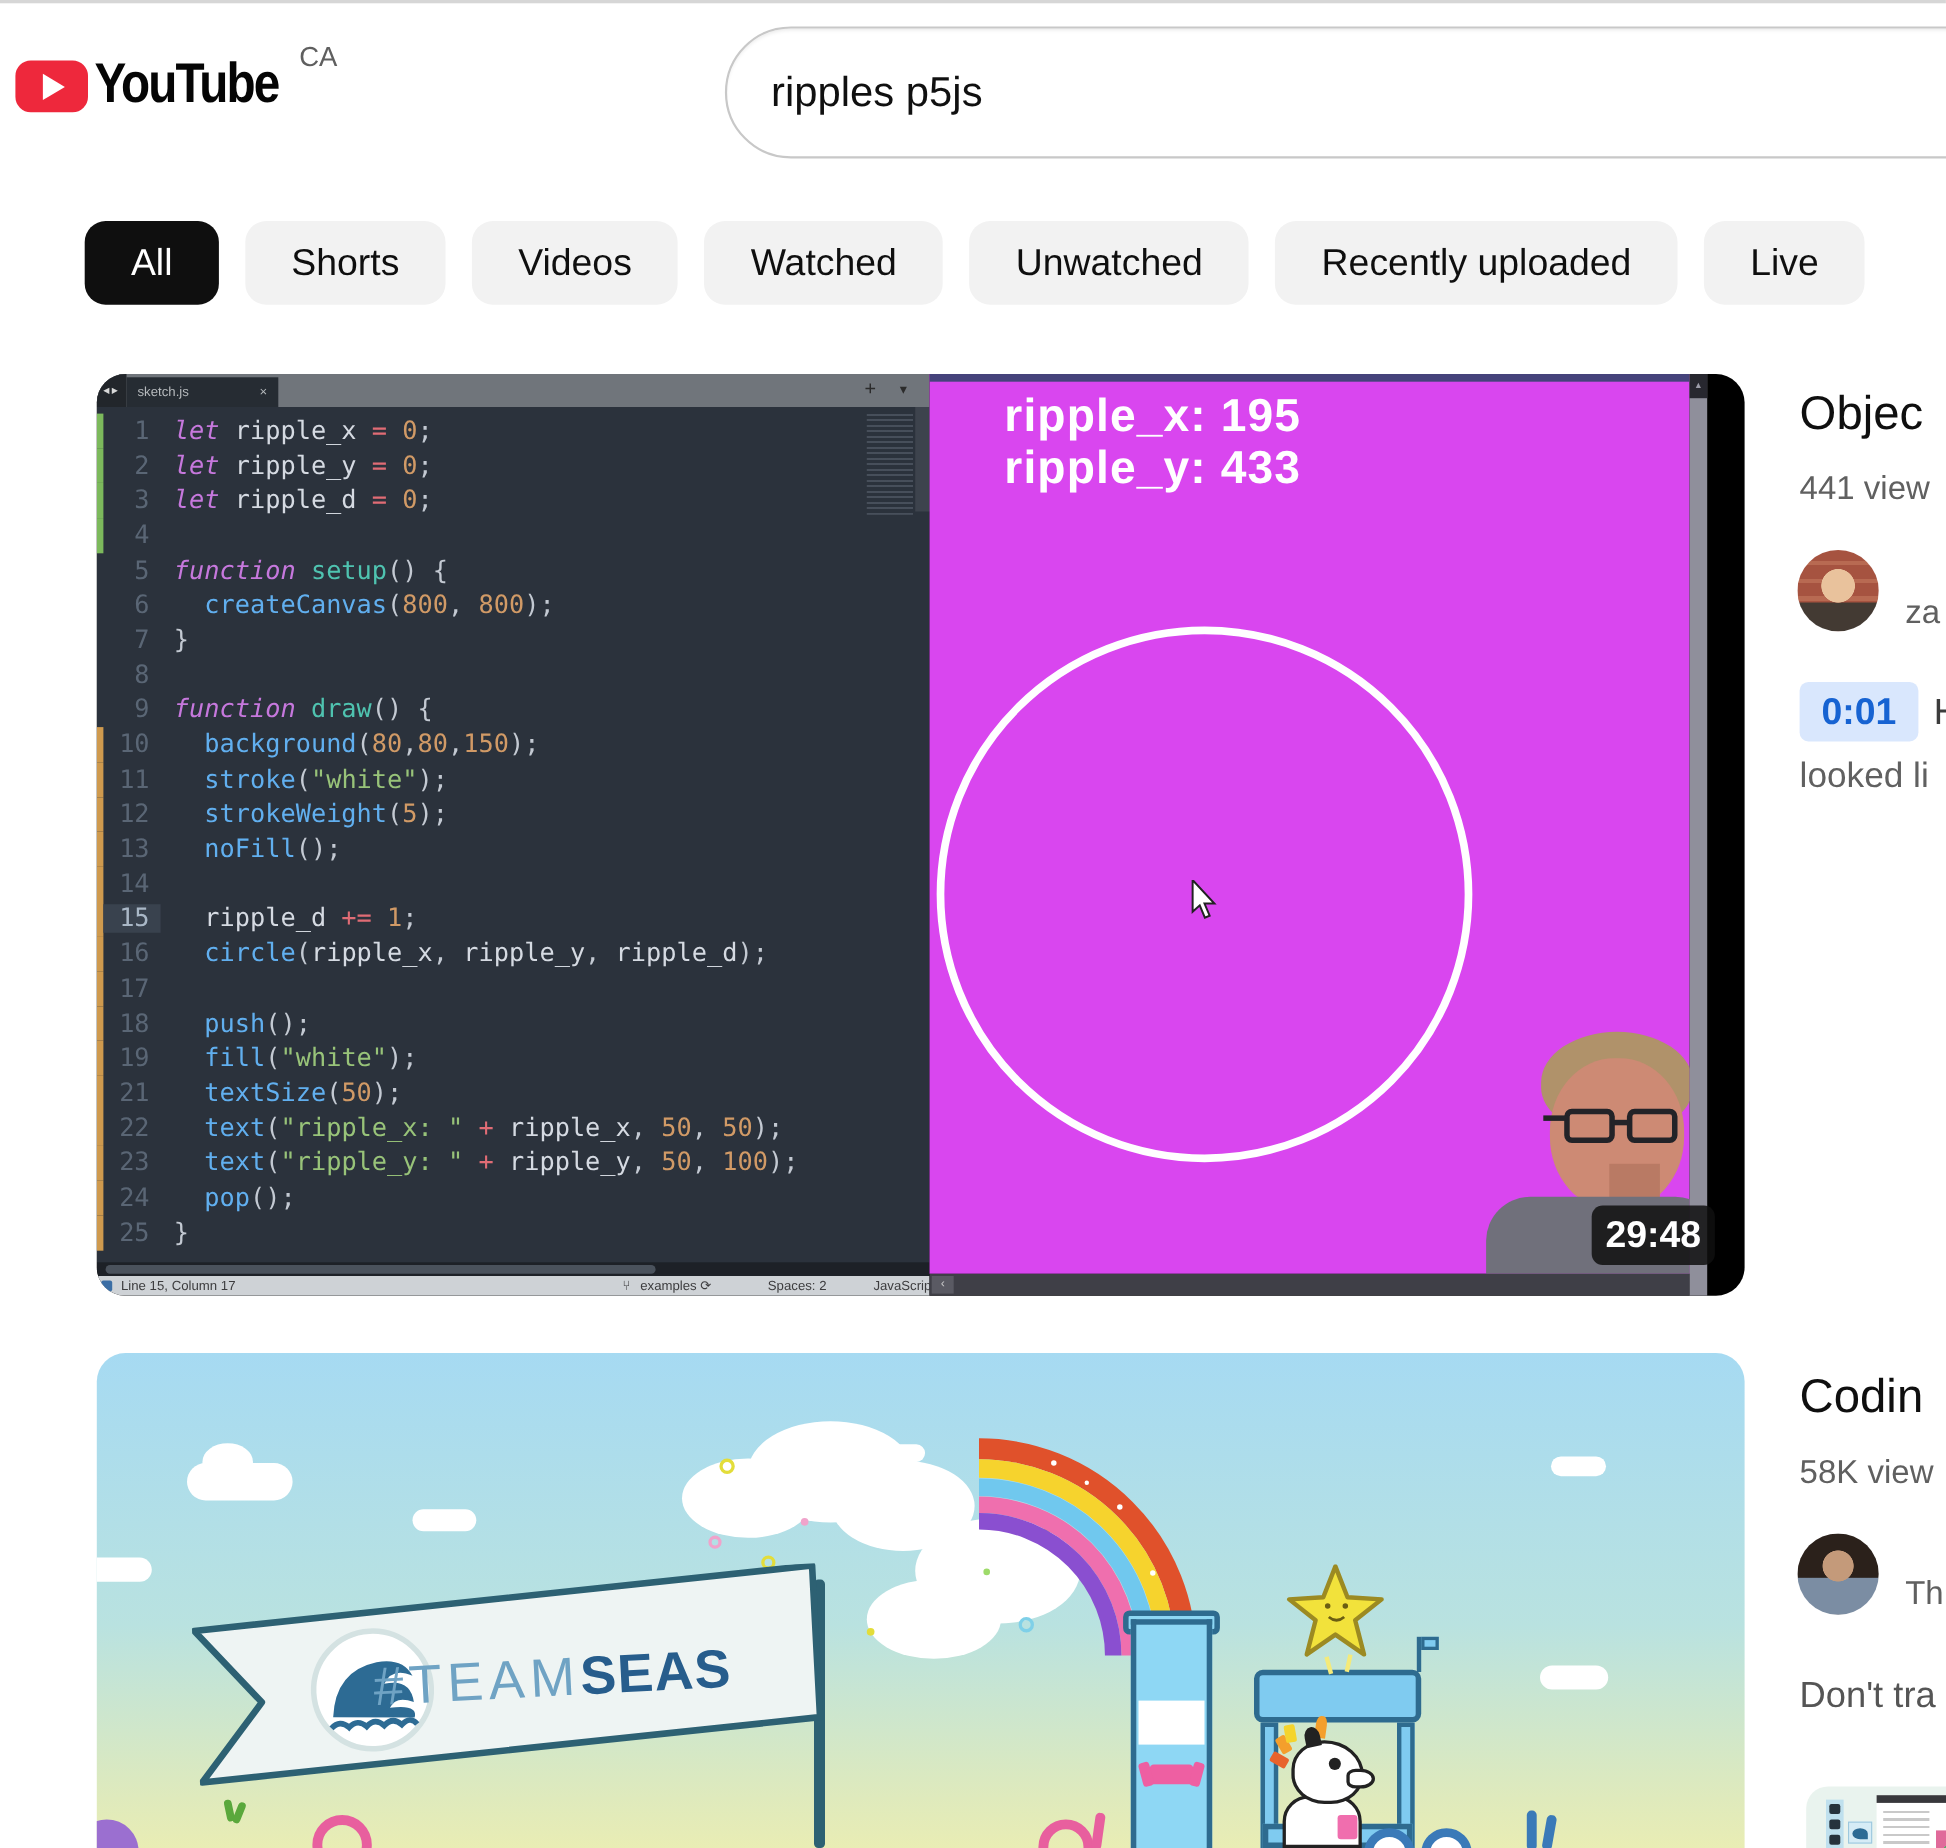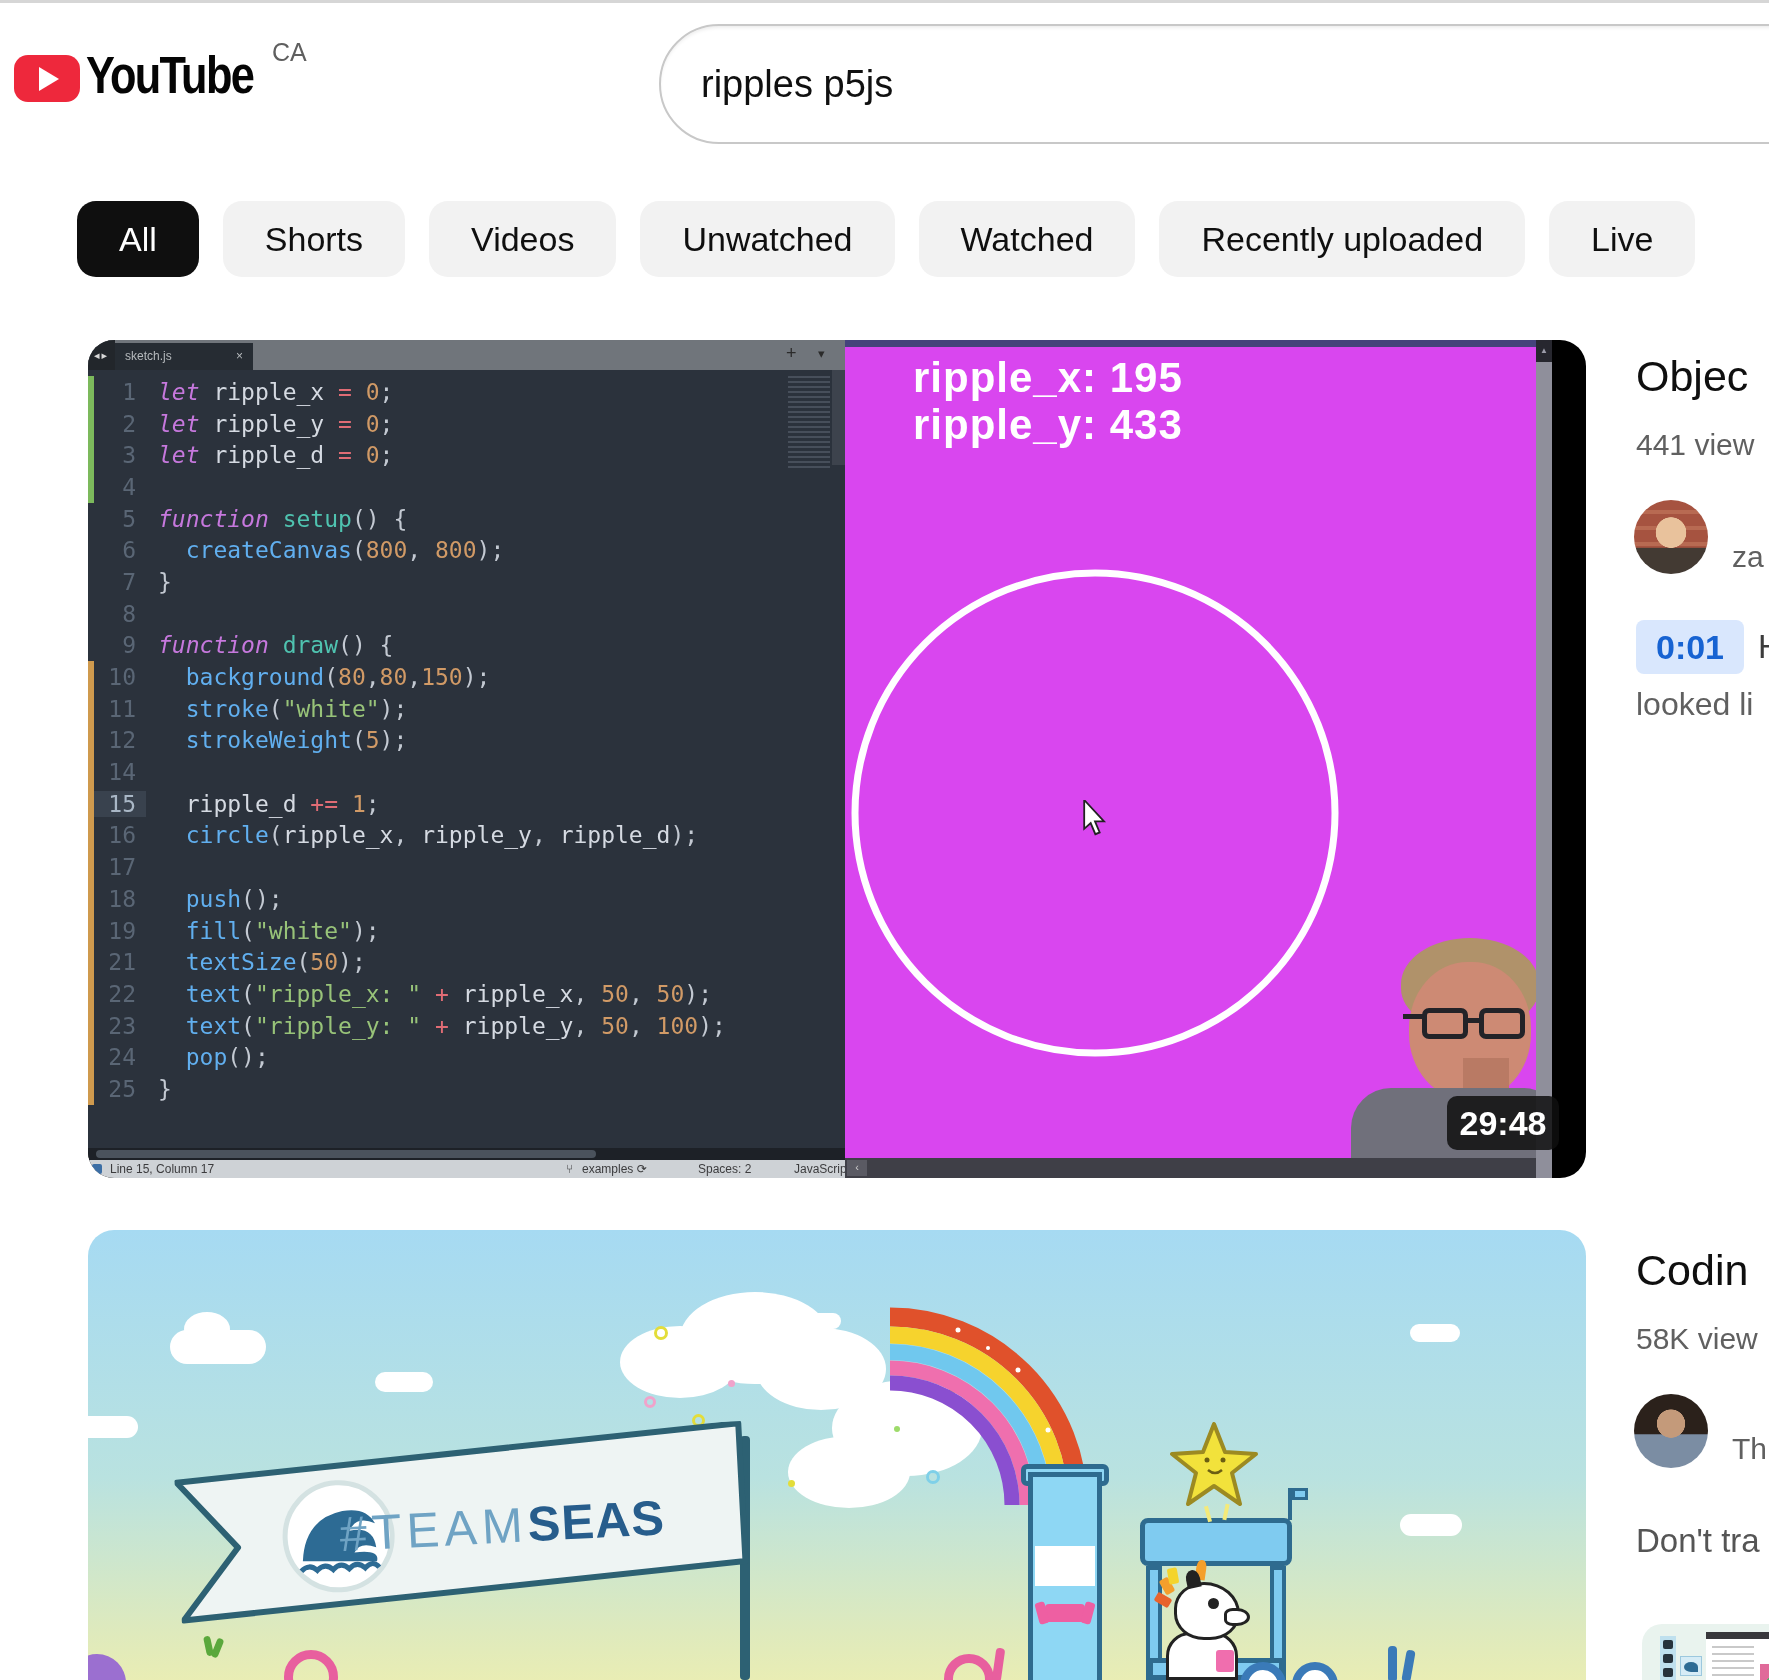--- a/index.html
+++ b/index.html
@@ -193,22 +193,22 @@
 </div>
 <div class="abs" id="wordmark">YouTube</div>
 <div class="abs" id="region">CA</div>
 <div class="abs" id="search-pill"></div>
 <input class="abs" id="search-input" readonly="" value="ripples p5js" style="">
 
 <div class="abs" id="chips">
     <div class="chip sel">All</div>
     <div class="chip">Shorts</div>
     <div class="chip">Videos</div>
+    <div class="chip">Watched</div>
     <div class="chip">Unwatched</div>
-    <div class="chip">Watched</div>
     <div class="chip">Recently uploaded</div>
     <div class="chip">Live</div>
   </div>
 
 <div class="abs" id="thumb1">
   <div class="abs" id="tabbar"></div>
   <div class="abs" id="navbox">◂▸</div>
   <div class="abs" id="tab">
     <span>sketch.js</span>
     <span>×</span>
@@ -270,20 +270,25 @@
         </div>
         <div class="cl">
           <span class="gut o"></span>
           <span class="ln">11</span>
           <span class="code"><span class="tok-pl">  </span><span class="tok-fn">stroke</span><span class="tok-pn">(</span><span class="tok-str">"white"</span><span class="tok-pn">);</span></span>
         </div>
         <div class="cl">
           <span class="gut o"></span>
           <span class="ln">12</span>
           <span class="code"><span class="tok-pl">  </span><span class="tok-fn">strokeWeight</span><span class="tok-pn">(</span><span class="tok-num">5</span><span class="tok-pn">);</span></span>
+        </div>
+        <div class="cl">
+          <span class="gut o"></span>
+          <span class="ln">13</span>
+          <span class="code"><span class="tok-pl">  </span><span class="tok-fn">noFill</span><span class="tok-pn">();</span></span>
         </div>
         <div class="cl">
           <span class="gut o"></span>
           <span class="ln">14</span>
           <span class="code"></span>
         </div>
         <div class="cl">
           <span class="gut o"></span>
           <span class="ln act">15</span>
           <span class="code"><span class="tok-pl">  </span><span class="tok-pl">ripple_d </span><span class="tok-op">+=</span><span class="tok-pl"> </span><span class="tok-num">1</span><span class="tok-pn">;</span></span>

